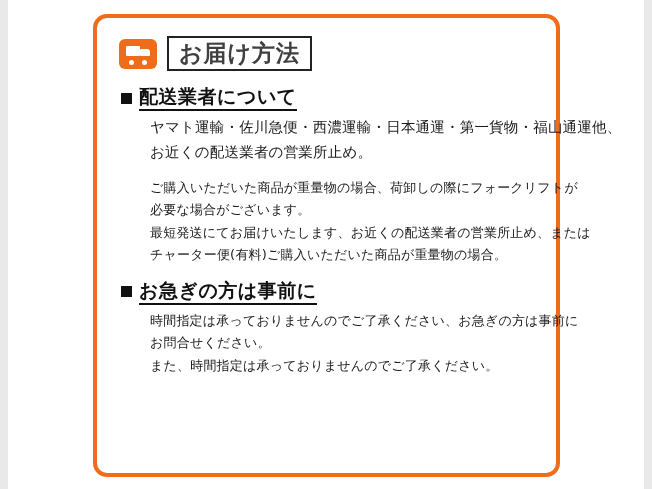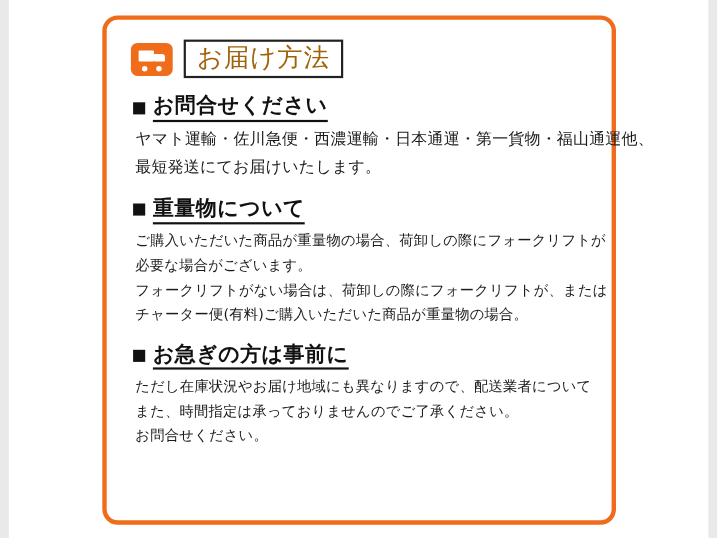--- a/index.html
+++ b/index.html
@@ -84,23 +84,23 @@
     border-radius: 50%;
     background: #ffffff;
   }
   .truck-icon .wheel.w1 { left: 10px; }
   .truck-icon .wheel.w2 { left: 23px; }
 
   .title-box {
     border: 2px solid #222222;
     padding: 2px 10px 3px 10px;
     font-size: 23px;
-    font-weight: normal;
+    font-weight: bold;
     letter-spacing: 1px;
-    color: #a16207;
+    color: #404040;
     line-height: 1.15;
   }
 
   .section {
     margin: 0 0 10px 6px;
   }
   .section-head {
     display: flex;
     align-items: center;
     font-size: 19px;
@@ -115,21 +115,21 @@
     background: #111111;
     margin-right: 7px;
     flex: none;
   }
   .section-head .head-text {
     border-bottom: 2px solid #111111;
     padding-bottom: 1px;
     line-height: 1.2;
   }
   .body-lines {
-    margin-left: 2px;
+    margin-left: 29px;
   }
   .body-lines p {
     margin: 0 0 3px 0;
     font-size: 13px;
     line-height: 1.5;
     color: #1a1a1a;
     letter-spacing: 0.2px;
     white-space: nowrap;
   }
   .sec-delivery .body-lines p { font-size: 14.5px; }
@@ -151,47 +151,43 @@
         <div class="cab"></div>
         <div class="wheel w1"></div>
         <div class="wheel w2"></div>
       </div>
       <div class="title-box">お届け方法</div>
     </div>
 
     <div class="section sec-delivery">
       <div class="section-head">
         <span class="bullet"></span>
-        <span class="head-text">お問合せください</span>
+        <span class="head-text">配送業者について</span>
       </div>
       <div class="body-lines">
         <p>ヤマト運輸・佐川急便・西濃運輸・日本通運・第一貨物・福山通運他、</p>
-        <p>最短発送にてお届けいたします。</p>
+        <p>お近くの配送業者の営業所止め。</p>
       </div>
     </div>
 
     <div class="section sec-heavy">
-      <div class="section-head">
-        <span class="bullet"></span>
-        <span class="head-text">重量物について</span>
-      </div>
       <div class="body-lines">
         <p>ご購入いただいた商品が重量物の場合、荷卸しの際にフォークリフトが</p>
         <p>必要な場合がございます。</p>
-        <p>フォークリフトがない場合は、荷卸しの際にフォークリフトが、または</p>
+        <p>最短発送にてお届けいたします、お近くの配送業者の営業所止め、または</p>
         <p>チャーター便(有料)ご購入いただいた商品が重量物の場合。</p>
       </div>
     </div>
 
     <div class="section sec-datetime">
       <div class="section-head">
         <span class="bullet"></span>
         <span class="head-text">お急ぎの方は事前に</span>
       </div>
       <div class="body-lines">
-        <p>ただし在庫状況やお届け地域にも異なりますので、配送業者について</p>
+        <p>時間指定は承っておりませんのでご了承ください、お急ぎの方は事前に</p>
+        <p>お問合せください。</p>
         <p>また、時間指定は承っておりませんのでご了承ください。</p>
-        <p>お問合せください。</p>
       </div>
     </div>
 
   </div>
 </div>
 
 </body></html>

